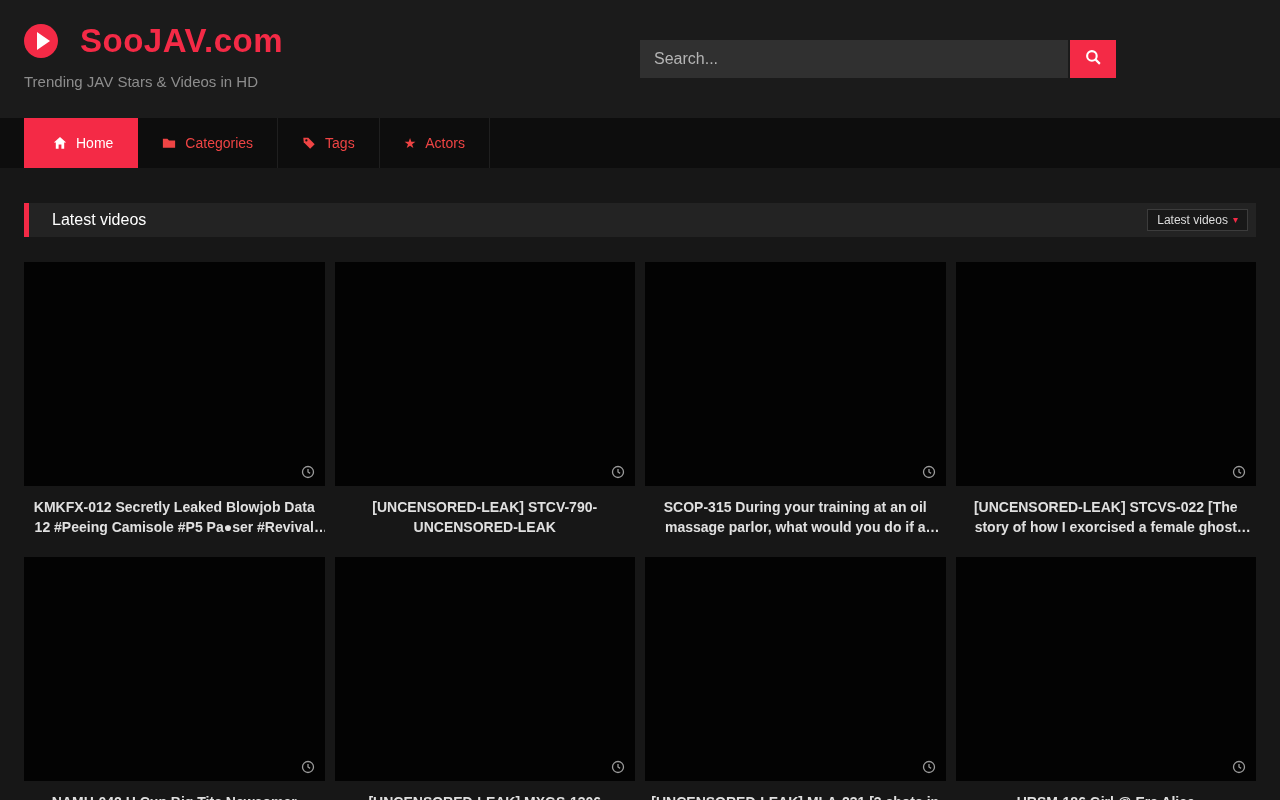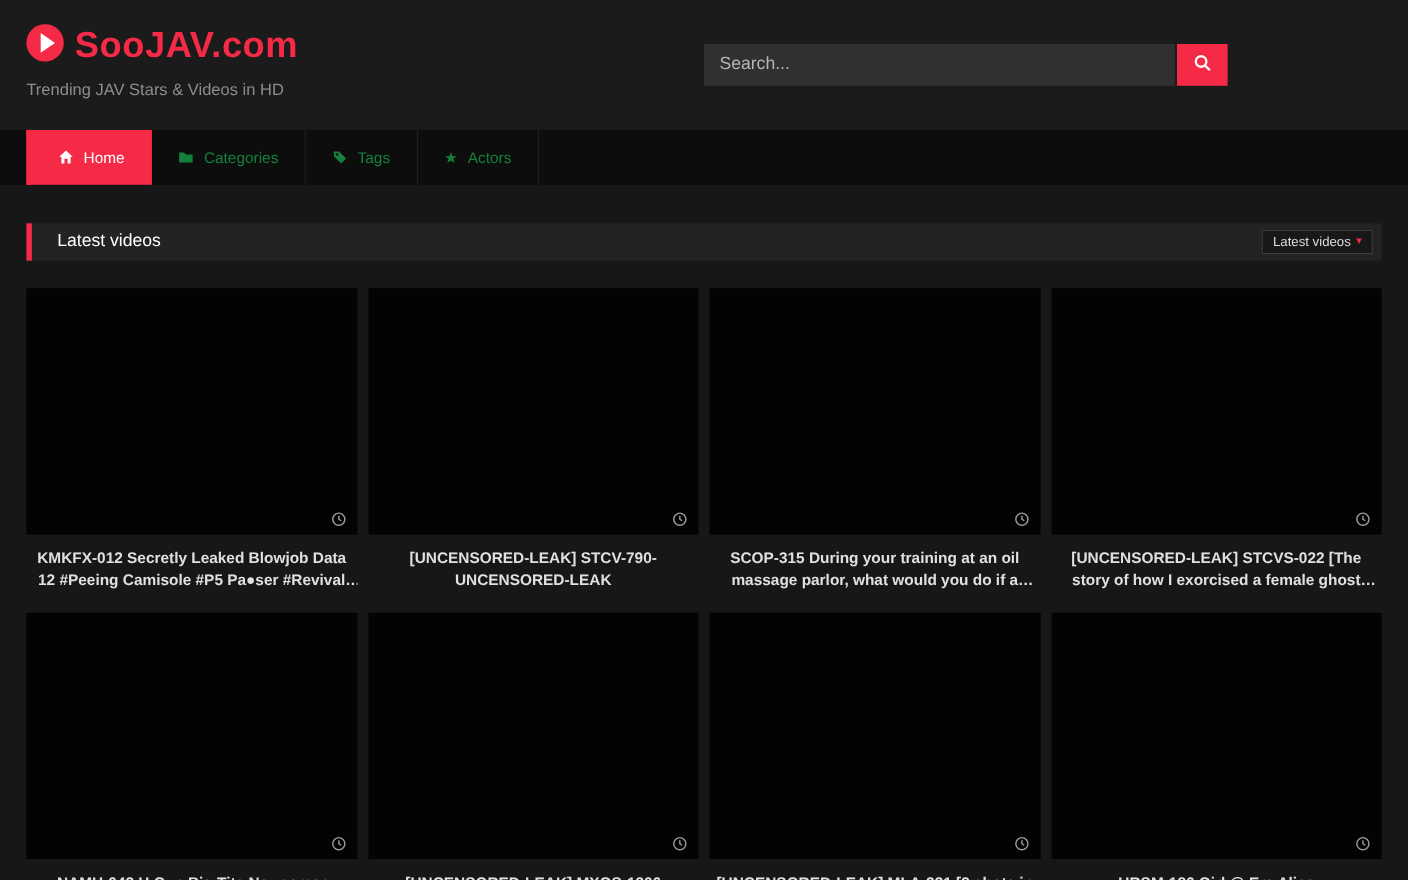--- a/index.html
+++ b/index.html
@@ -5,21 +5,21 @@
   * { margin:0; padding:0; box-sizing:border-box; }
   html,body { width:1280px; height:800px; overflow:hidden; }
   body {
     background:#171717;
     font-family:"Liberation Sans", sans-serif;
   }
 
   
   .header { position:relative; height:118px; background:#1b1b1b; }
   .logo-wrap { position:absolute; left:24px; top:22px; }
-  .logo-row { display:flex; align-items:flex-start; gap:10px; cursor:pointer; }
+  .logo-row { display:flex; align-items:center; gap:22px; cursor:pointer; }
   .play-icon {
     width:34px; height:34px; border-radius:50%;
     background:#f42a46; position:relative; flex:0 0 auto;
   }
   .play-icon::after {
     content:""; position:absolute; left:13px; top:8px;
     border-left:13px solid #ffffff;
     border-top:9px solid transparent;
     border-bottom:9px solid transparent;
   }
@@ -35,21 +35,21 @@
   .search-input::placeholder { color:#b5b5b5; opacity:1; }
   .search-btn {
     width:46px; height:38px; margin-left:2px; border:none; cursor:pointer;
     background:#f42a46; display:flex; align-items:center; justify-content:center;
   }
 
   
   .nav { height:50px; background:#0d0d0d; display:flex; align-items:stretch; padding-left:24px; }
   .nav-item {
     display:flex; align-items:center; gap:9px;
-    padding:0 24px; color:#15803d; font-size:14px; cursor:pointer;
+    padding:0 24px; color:#ef4444; font-size:14px; cursor:pointer;
     border-right:1px solid #1f1f1f;
   }
   .nav-item:first-child { border-left:5px solid #5eead4; }
   .nav-item.active { background:#f42a46; color:#ffffff; border-color:#f42a46; }
   .nav-item svg { display:block; }
   .star-glyph { font-size:14px; line-height:1; }
 
   
   .section-bar {
     margin:35px 24px 0; height:34px; background:#232323;

